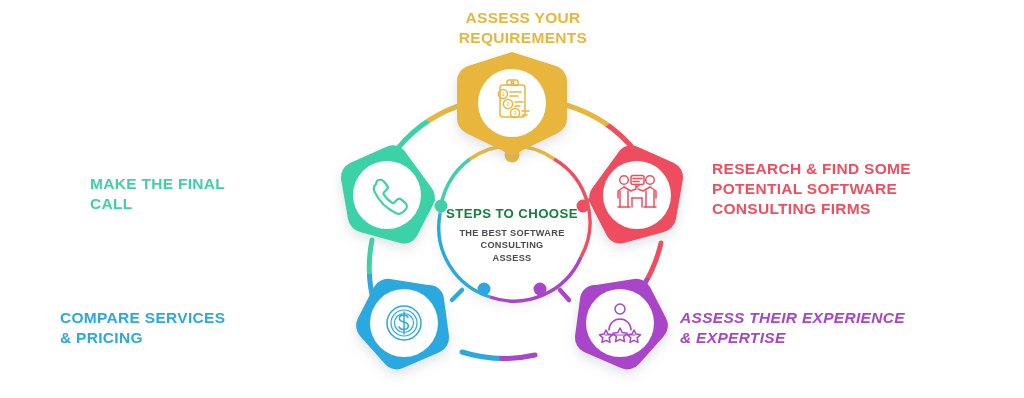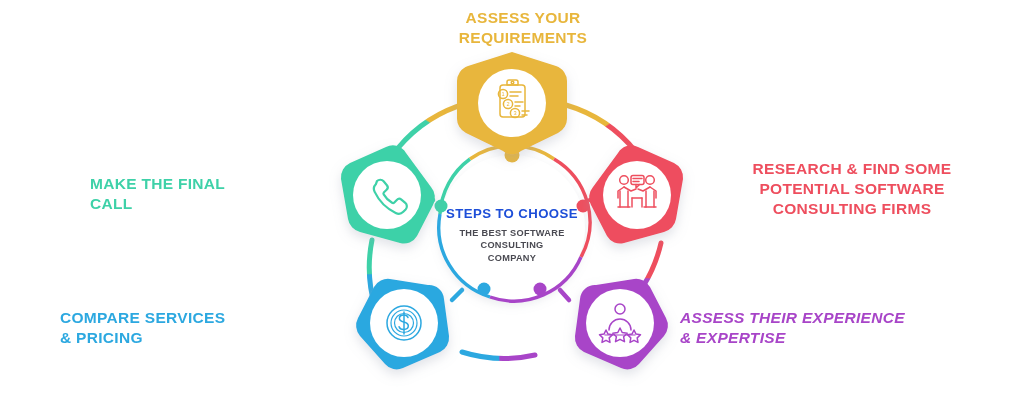--- a/index.html
+++ b/index.html
@@ -34,21 +34,21 @@
     left: 398px;
     top: 8px;
     width: 250px;
     text-align: center;
     color: #E8B63C;
   }
   .label-right {
     left: 712px;
     top: 159px;
     width: 280px;
-    text-align: center;
+    text-align: left;
     color: #EE4E5E;
   }
   .label-lower-right {
     left: 680px;
     top: 308px;
     width: 300px;
     text-align: left;
     color: #A845C8;
     font-style: italic;
   }
@@ -70,21 +70,21 @@
     position: absolute;
     left: 437px;
     top: 206px;
     width: 150px;
     text-align: center;
     pointer-events: none;
   }
   .center-title {
     font-size: 13.2px;
     font-weight: bold;
-    color: #1d4ed8;
+    color: #15803d;
     letter-spacing: 0.4px;
     line-height: 1.2;
   }
   .center-sub {
     margin-top: 5px;
     font-size: 9.2px;
     font-weight: bold;
     color: #4a4a52;
     letter-spacing: 0.3px;
     line-height: 1.35;
@@ -365,16 +365,16 @@
   <div class="label label-lower-left">COMPARE SERVICES
 &amp; PRICING</div>
 
   <div class="label label-left">MAKE THE FINAL
 CALL</div>
 
   <div class="center-block">
     <div class="center-title">STEPS TO CHOOSE</div>
     <div class="center-sub">THE BEST SOFTWARE
 CONSULTING
-COMPANY</div>
+ASSESS</div>
   </div>
 
 </div>
 
 </body></html>

